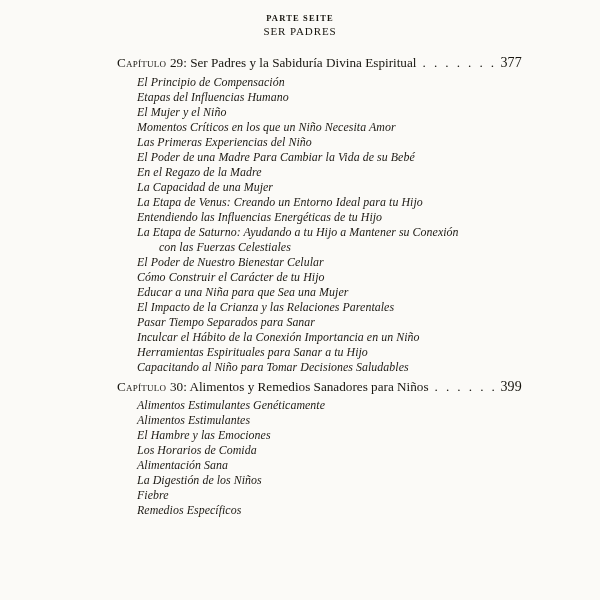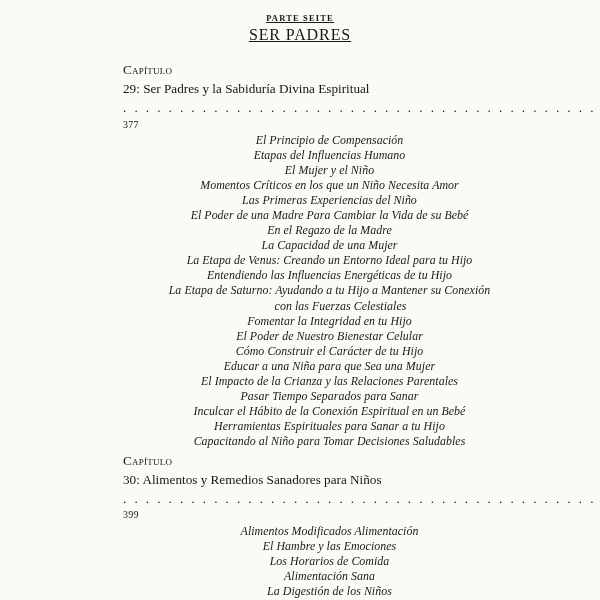--- a/index.html
+++ b/index.html
@@ -19,33 +19,32 @@
     height: 600px;
     position: relative;
     box-sizing: border-box;
     padding: 0;
   }
 
   
   .running-head {
     text-align: center;
     padding-top: 14px;
-    text-decoration: underline;
   }
   .part-line {
     font-size: 8.5px;
     letter-spacing: 1.15px;
     font-variant: small-caps;
     text-transform: uppercase;
     font-weight: 600;
     color: #17150f;
     line-height: 1.1;
   }
   .part-title {
-    font-size: 16px;
+    font-size: 11px;
     letter-spacing: 0.9px;
     text-transform: uppercase;
     color: #17150f;
     line-height: 1.35;
     margin-top: 1px;
   }
 
   
   .toc {
     margin-top: 14px;
@@ -55,21 +54,20 @@
 
   .chapter-line {
     display: flex;
     align-items: baseline;
     font-size: 13.2px;
     line-height: 1.46;
     color: #17150f;
     margin-top: 2px;
     margin-bottom: 1px;
     white-space: nowrap;
-    flex-direction: column;
   }
   .chapter-label {
     font-variant: small-caps;
     text-transform: lowercase;
     letter-spacing: 0.25px;
   }
   .chapter-label::first-letter {
     font-variant: normal;
     text-transform: uppercase;
   }
@@ -84,35 +82,34 @@
     letter-spacing: 2.4px;
     color: #17150f;
     margin-left: 6px;
     margin-right: 0px;
     min-width: 10px;
   }
   .leader::after {
     content: ". . . . . . . . . . . . . . . . . . . . . . . . . . . . . . . . . . . . . . . . . . . . . . . . . . .";
   }
   .page-num {
-    font-size: 10px;
+    font-size: 14px;
     letter-spacing: 0.2px;
     color: #17150f;
     flex: 0 0 auto;
     padding-left: 0px;
   }
 
   .entry {
     font-style: italic;
     font-size: 11.9px;
     line-height: 1.262;
     color: #1d1a14;
     padding-left: 20px;
     letter-spacing: 0.05px;
-    text-align: center;
   }
   .entry .cont {
     display: block;
     padding-left: 22px;
   }
 </style>
 </head>
 <body>
 
 <div class="page">
@@ -133,36 +130,36 @@
       <div class="entry"><span>Etapas del Influencias Humano</span></div>
       <div class="entry"><span>El Mujer y el Niño</span></div>
       <div class="entry"><span>Momentos Críticos en los que un Niño Necesita Amor</span></div>
       <div class="entry"><span>Las Primeras Experiencias del Niño</span></div>
       <div class="entry"><span>El Poder de una Madre Para Cambiar la Vida de su Bebé</span></div>
       <div class="entry"><span>En el Regazo de la Madre</span></div>
       <div class="entry"><span>La Capacidad de una Mujer</span></div>
       <div class="entry"><span>La Etapa de Venus: Creando un Entorno Ideal para tu Hijo</span></div>
       <div class="entry"><span>Entendiendo las Influencias Energéticas de tu Hijo</span></div>
       <div class="entry"><span>La Etapa de Saturno: Ayudando a tu Hijo a Mantener su Conexión</span><span class="cont">con las Fuerzas Celestiales</span></div>
-      <div class="entry"><span>Fomentar la Integridad en tu Hijo</span></div>
       <div class="entry"><span>El Poder de Nuestro Bienestar Celular</span></div>
       <div class="entry"><span>Cómo Construir el Carácter de tu Hijo</span></div>
       <div class="entry"><span>Educar a una Niña para que Sea una Mujer</span></div>
       <div class="entry"><span>El Impacto de la Crianza y las Relaciones Parentales</span></div>
       <div class="entry"><span>Pasar Tiempo Separados para Sanar</span></div>
-      <div class="entry"><span>Inculcar el Hábito de la Conexión Espiritual en un Bebé</span></div>
+      <div class="entry"><span>Inculcar el Hábito de la Conexión Importancia en un Niño</span></div>
       <div class="entry"><span>Herramientas Espirituales para Sanar a tu Hijo</span></div>
       <div class="entry"><span>Capacitando al Niño para Tomar Decisiones Saludables</span></div>
       <div class="chapter-line">
         <span class="chapter-label">Capítulo</span>
         <span class="chapter-title">30: Alimentos y Remedios Sanadores para Niños</span>
         <span class="leader"></span>
         <span class="page-num">399</span>
       </div>
-      <div class="entry"><span>Alimentos Modificados Alimentación</span></div>
+      <div class="entry"><span>Alimentos Estimulantes Genéticamente</span></div>
+      <div class="entry"><span>Alimentos Estimulantes</span></div>
       <div class="entry"><span>El Hambre y las Emociones</span></div>
       <div class="entry"><span>Los Horarios de Comida</span></div>
       <div class="entry"><span>Alimentación Sana</span></div>
       <div class="entry"><span>La Digestión de los Niños</span></div>
       <div class="entry"><span>Fiebre</span></div>
       <div class="entry"><span>Remedios Específicos</span></div>
     </div>
 
 </div>
 

